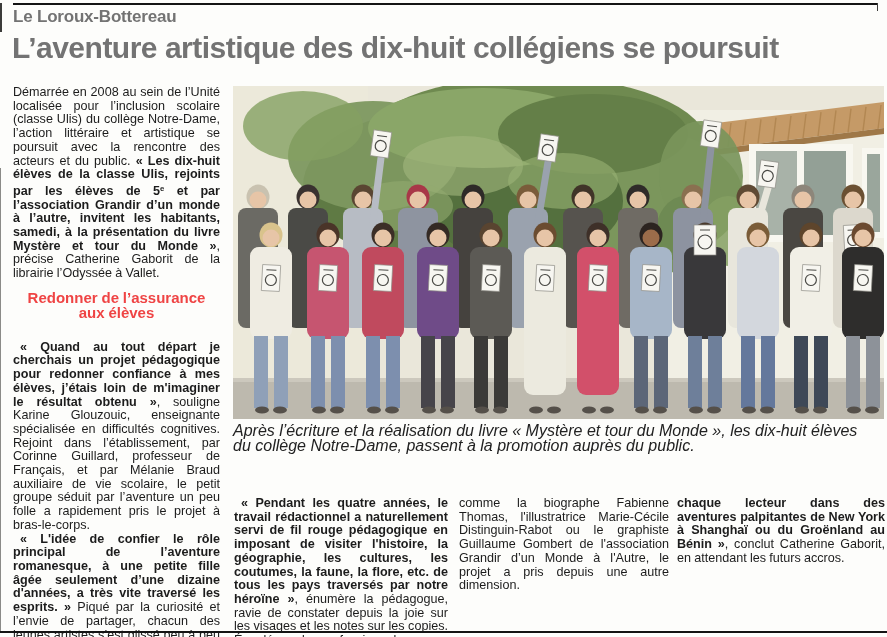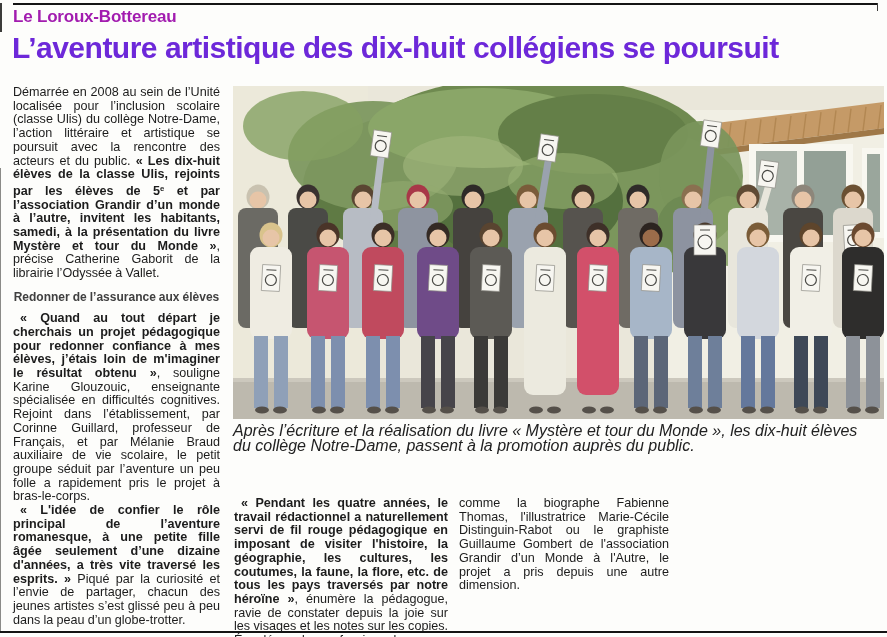--- a/index.html
+++ b/index.html
@@ -13,42 +13,42 @@
   }
   .rule { position:absolute; background:#141414; }
   .top-rule    { left:13px; top:3px;   width:864px; height:2px; }
   .bottom-rule { left:0;    top:631px; width:887px; height:2px; }
   .left-edge-rule { position:absolute; left:0; top:168px; width:1px; height:463px; background:#8b8b88; }
   .corner-mark { position:absolute; left:0; top:3px; width:2px; height:29px; background:#3c3c3a; }
   .right-tick  { position:absolute; left:877px; top:3px; width:1px; height:8px; background:#3c3c3a; }
 
   .kicker {
     position:absolute; left:13px; top:7px;
-    font-size:17px; font-weight:700; letter-spacing:-0.2px; color:#a21caf;
+    font-size:17px; font-weight:700; letter-spacing:-0.2px; color:#737373;
   }
   .headline {
     position:absolute; left:12px; top:31px; width:870px;
-    font-size:30px; font-weight:700; letter-spacing:-0.5px; color:#6d28d9;
+    font-size:30px; font-weight:700; letter-spacing:-0.5px; color:#737373;
     white-space:nowrap;
   }
 
   .body-text { font-size:12.6px; line-height:13.7px; text-align:justify;
                hyphens:auto; -webkit-hyphens:auto; word-spacing:-0.3px; color:#1c1c1c; }
   .col-left  { position:absolute; left:13px;  top:86px;  width:207px; }
   .bcol      { position:absolute; top:466px;margin-top:31px; }
   .bcol1     { left:234px; width:214px; }
   .bcol2     { left:459px; width:210px; }
   .bcol3     { left:677px; width:208px; }
   .para      { margin:0; }
   .para.indent { text-indent:7px; }
   .para.gap-before { margin-top:13px; }
 
   .subhead {
-    font-size:12px; font-weight:700; text-align:center;
-    line-height:15.5px; margin:9px 0 7px 0; text-indent:0; color:#404040;
+    font-size:15px; font-weight:700; text-align:center;
+    line-height:15.5px; margin:9px 0 20px 0; text-indent:0; color:#ef4444;
   }
 
   .seg-b  { font-weight:700; }
   .seg-bi { font-weight:700; }
   .seg-bs { font-weight:700; font-size:0.62em; vertical-align:0.5em; }
 
   .photo-wrap {
     position:absolute; left:233px; top:86px; width:651px; height:333px;
     background:#e9e6da; overflow:hidden;
   }
@@ -327,15 +327,16 @@
 
 <div class="caption">Après l’écriture et la réalisation du livre « Mystère et tour du Monde », les dix-huit élèves du collège Notre-Dame, passent à la promotion auprès du public.</div>
 
 <div class="bcol bcol1 body-text">
   <p class="para indent"><span class="seg-b">« Pendant les quatre années, le travail rédactionnel a naturellement servi de fil rouge pédagogique en imposant de visiter l'histoire, la géographie, les cultures, les coutumes, la faune, la flore, etc. de tous les pays traversés par notre héroïne »</span><span>, énumère la pédagogue, ravie de constater depuis la joie sur les visages et les notes sur les copies. Épaulé par des professionnels,</span></p>
 </div>
 <div class="bcol bcol2 body-text">
   <p class="para"><span>comme la biographe Fabienne Thomas, l'illustratrice Marie-Cécile Distinguin-Rabot ou le graphiste Guillaume Gombert de l'association Grandir d’un Monde à l'Autre, le projet a pris depuis une autre dimension.</span></p>
 </div>
 <div class="bcol bcol3 body-text">
+  <p class="para"><span class="seg-b">chaque lecteur dans des aventures palpitantes de New York à Shanghaï ou du Groënland au Bénin »</span><span>, conclut Catherine Gaborit, en attendant les futurs accros.</span></p>
 </div>
 
 <div class="rule bottom-rule"></div>
 
 </body></html>

